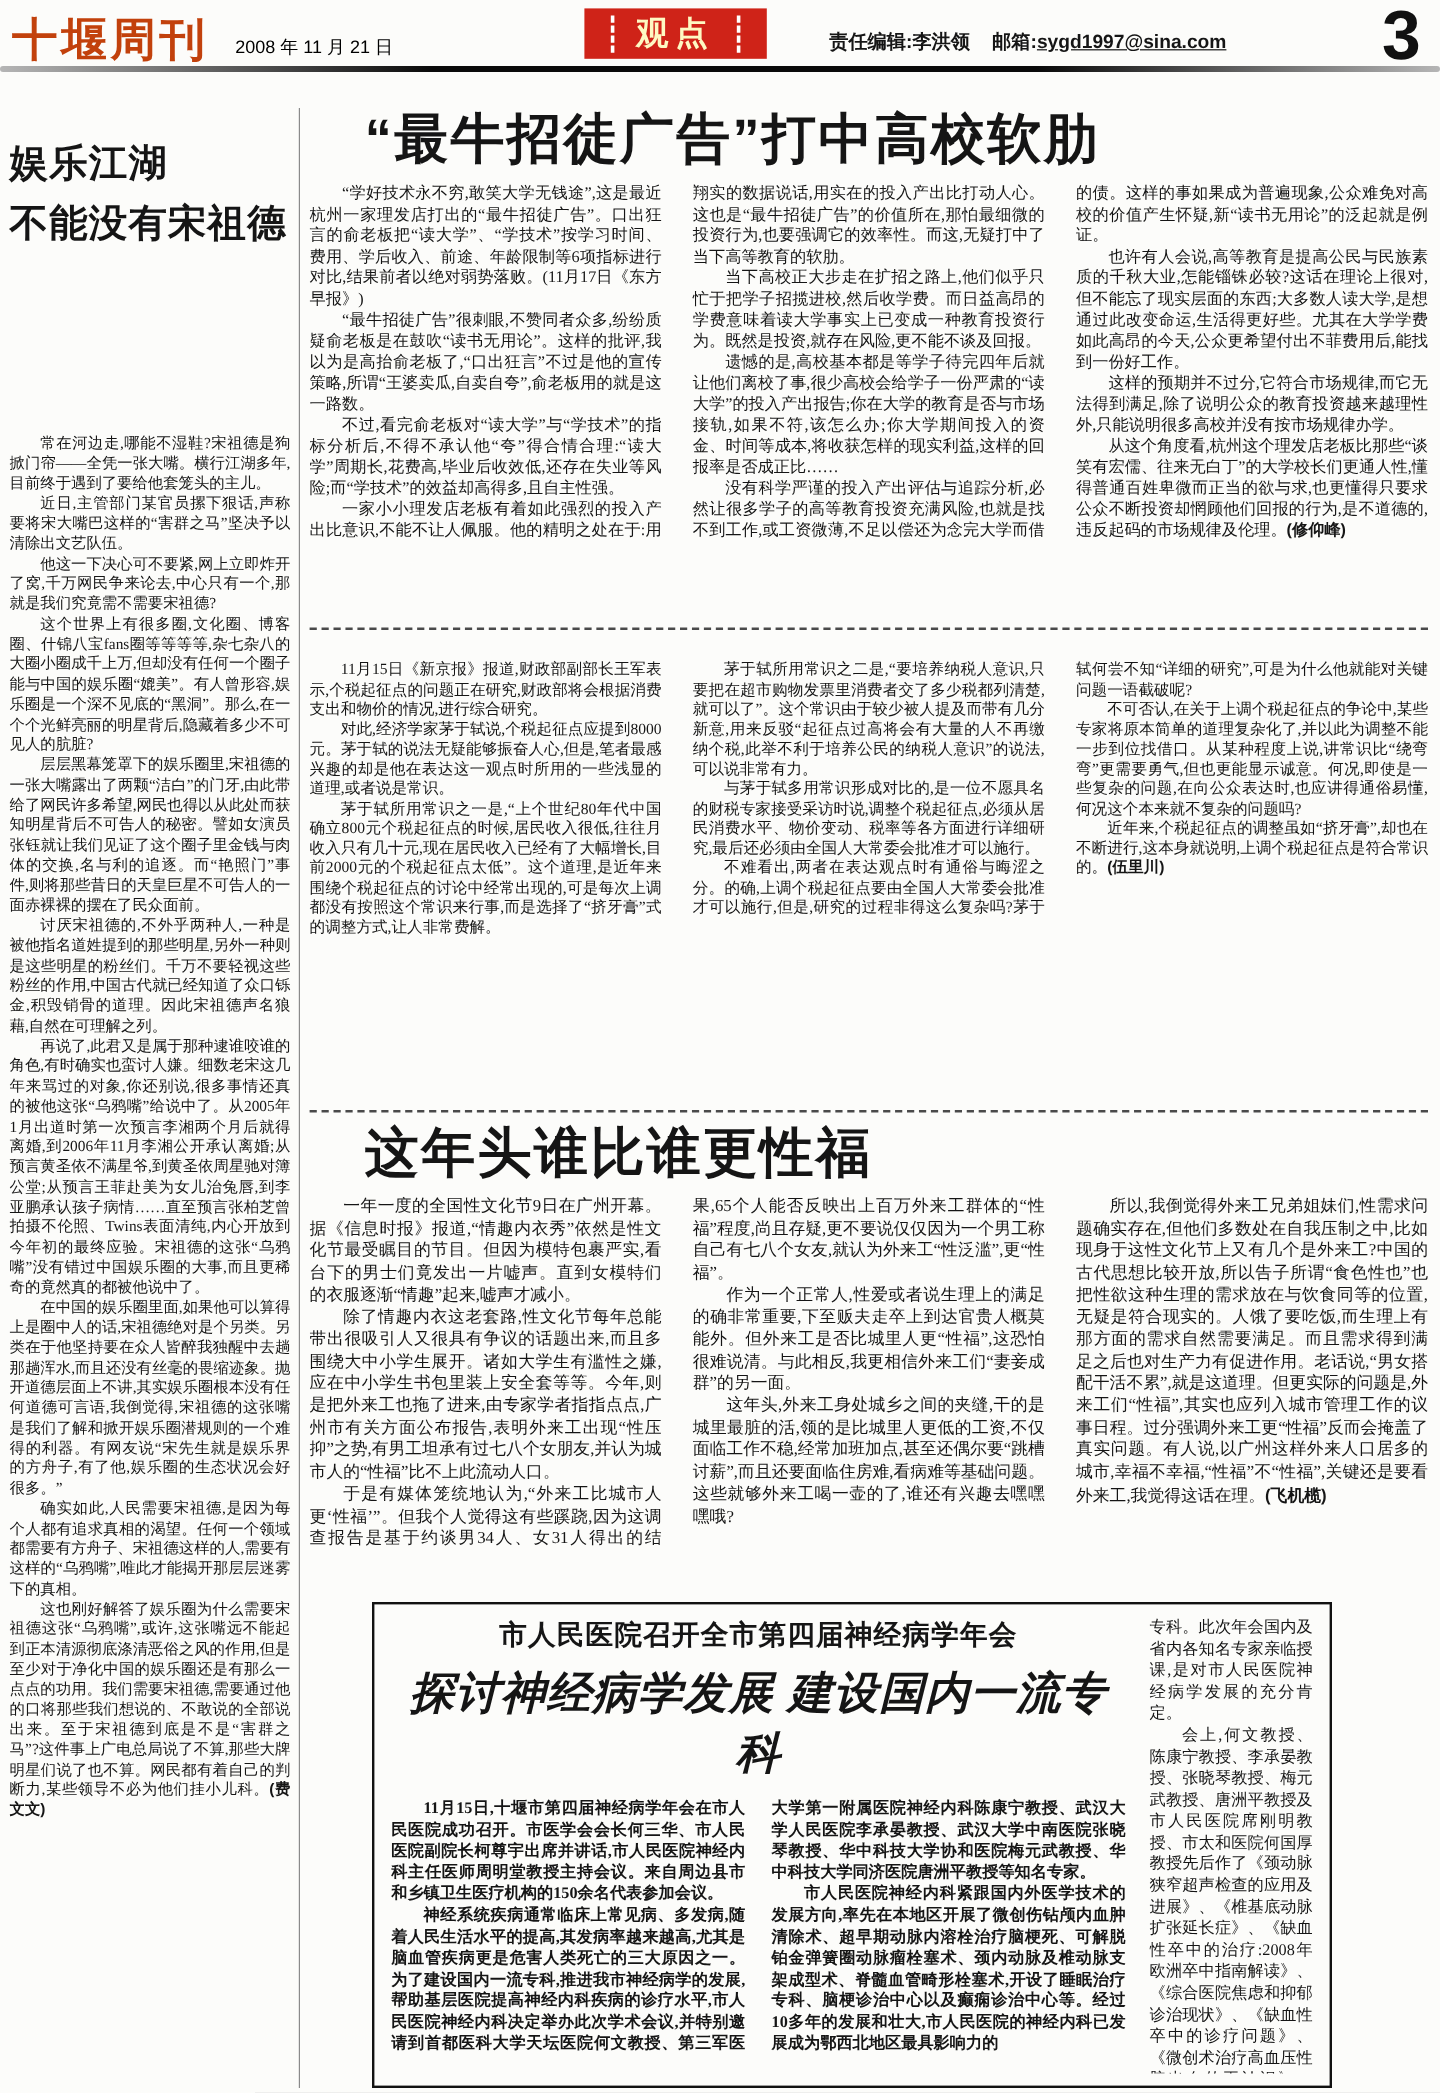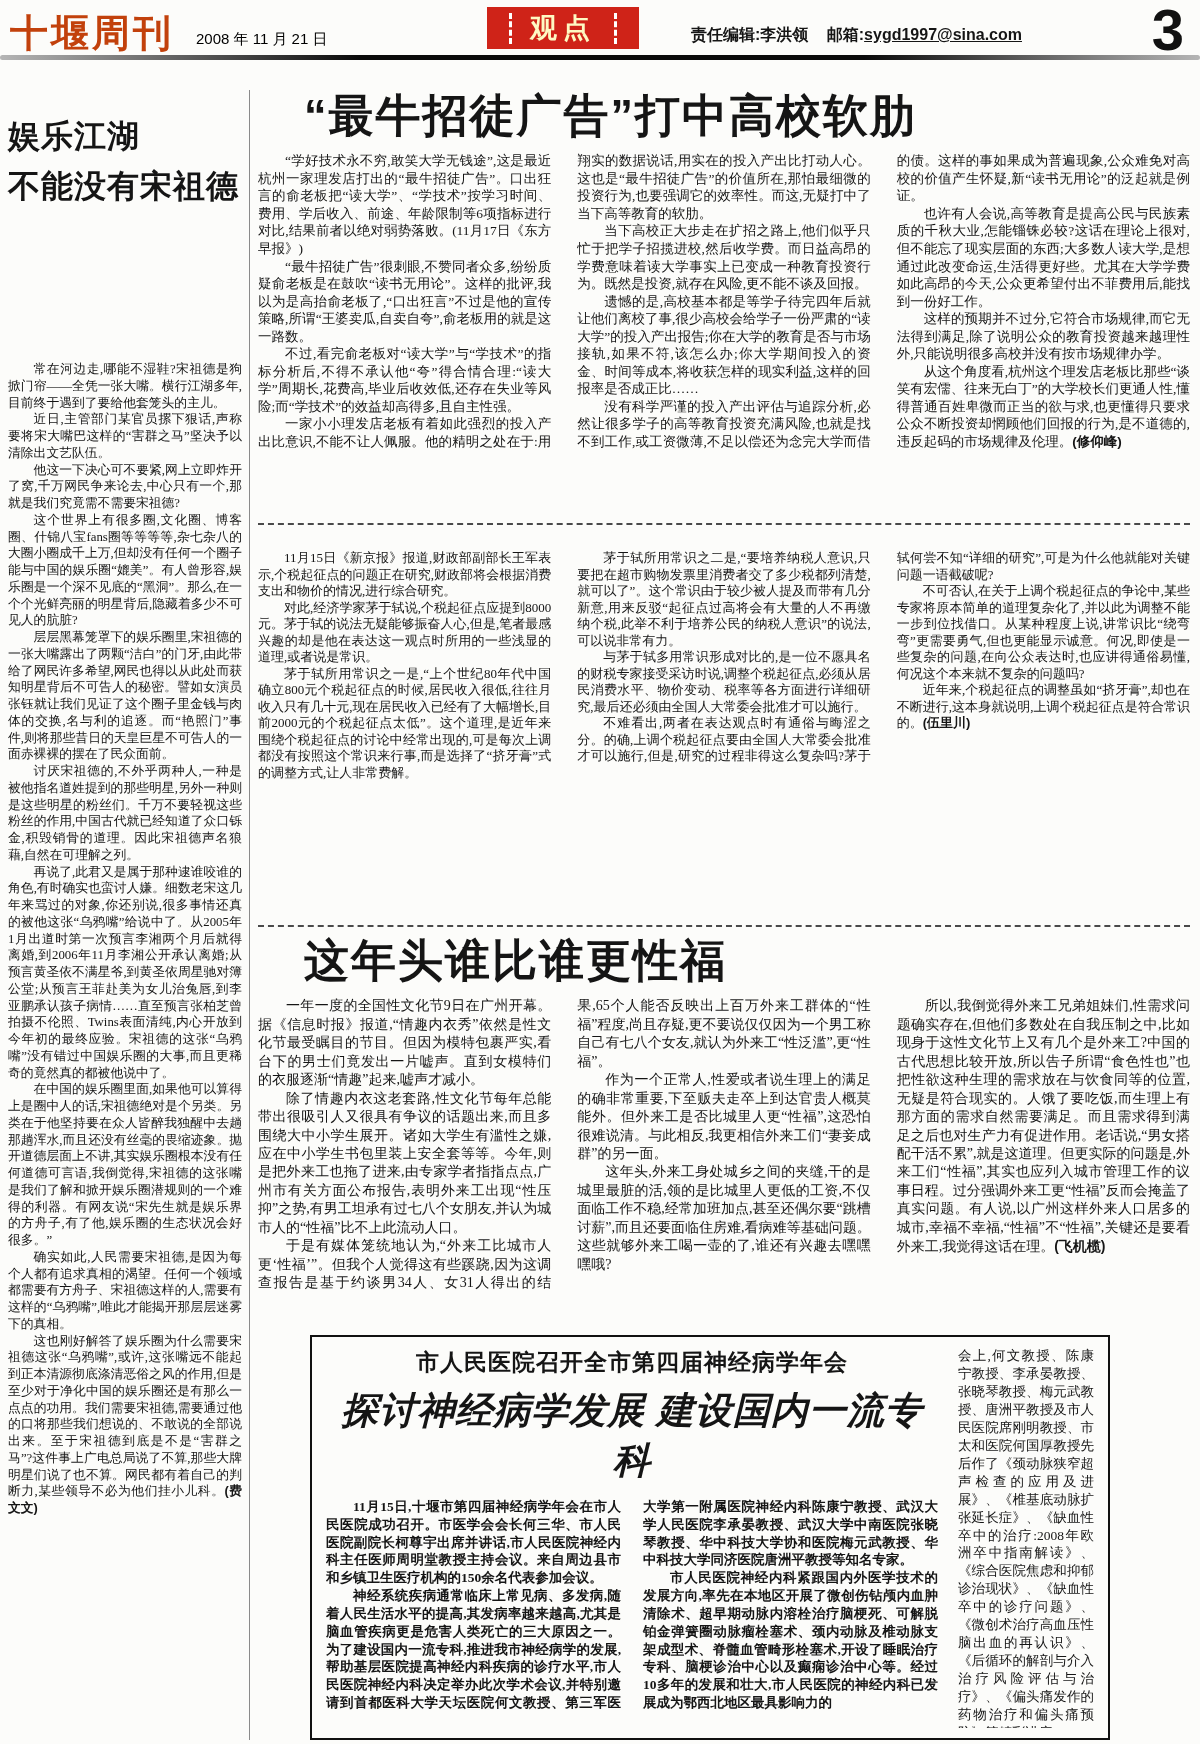--- a/index.html
+++ b/index.html
@@ -150,18 +150,19 @@
     <div class="hosp-left">
       <div class="hosp-kicker">市人民医院召开全市第四届神经病学年会</div>
       <div class="hosp-title">探讨神经病学发展  建设国内一流专科</div>
       <div class="hosp-left-body">
           <p class="para">11月15日,十堰市第四届神经病学年会在市人民医院成功召开。市医学会会长何三华、市人民医院副院长柯尊宇出席并讲话,市人民医院神经内科主任医师周明堂教授主持会议。来自周边县市和乡镇卫生医疗机构的150余名代表参加会议。</p>
           <p class="para">神经系统疾病通常临床上常见病、多发病,随着人民生活水平的提高,其发病率越来越高,尤其是脑血管疾病更是危害人类死亡的三大原因之一。为了建设国内一流专科,推进我市神经病学的发展,帮助基层医院提高神经内科疾病的诊疗水平,市人民医院神经内科决定举办此次学术会议,并特别邀请到首都医科大学天坛医院何文教授、第三军医大学第一附属医院神经内科陈康宁教授、武汉大学人民医院李承晏教授、武汉大学中南医院张晓琴教授、华中科技大学协和医院梅元武教授、华中科技大学同济医院唐洲平教授等知名专家。</p>
           <p class="para">市人民医院神经内科紧跟国内外医学技术的发展方向,率先在本地区开展了微创伤钻颅内血肿清除术、超早期动脉内溶栓治疗脑梗死、可解脱铂金弹簧圈动脉瘤栓塞术、颈内动脉及椎动脉支架成型术、脊髓血管畸形栓塞术,开设了睡眠治疗专科、脑梗诊治中心以及癫痫诊治中心等。经过10多年的发展和壮大,市人民医院的神经内科已发展成为鄂西北地区最具影响力的</p>
         </div>
     </div>
     <div class="hosp-right no-indent-first">
+        <p class="para">专科。此次年会国内及省内各知名专家亲临授课,是对市人民医院神经病学发展的充分肯定。</p>
         <p class="para">会上,何文教授、陈康宁教授、李承晏教授、张晓琴教授、梅元武教授、唐洲平教授及市人民医院席刚明教授、市太和医院何国厚教授先后作了《颈动脉狭窄超声检查的应用及进展》、《椎基底动脉扩张延长症》、《缺血性卒中的治疗:2008年欧洲卒中指南解读》、《综合医院焦虑和抑郁诊治现状》、《缺血性卒中的诊疗问题》、《微创术治疗高血压性脑出血的再认识》、《后循环的解剖与介入治疗风险评估与治疗》、《偏头痛发作的药物治疗和偏头痛预防》等精彩讲座。</p>
         <p class="para">听完专家们的精彩讲授,与会代表纷纷表示此次会议真正体现了神经内科学术进展的新水平,并借此学习机会把上级医院和兄弟单位的先进经验,充分应用于临床实践,以造福患者。<b>(石晓枫)</b></p>
       </div>
   </div>
 
 </div>
 
 </body></html>

